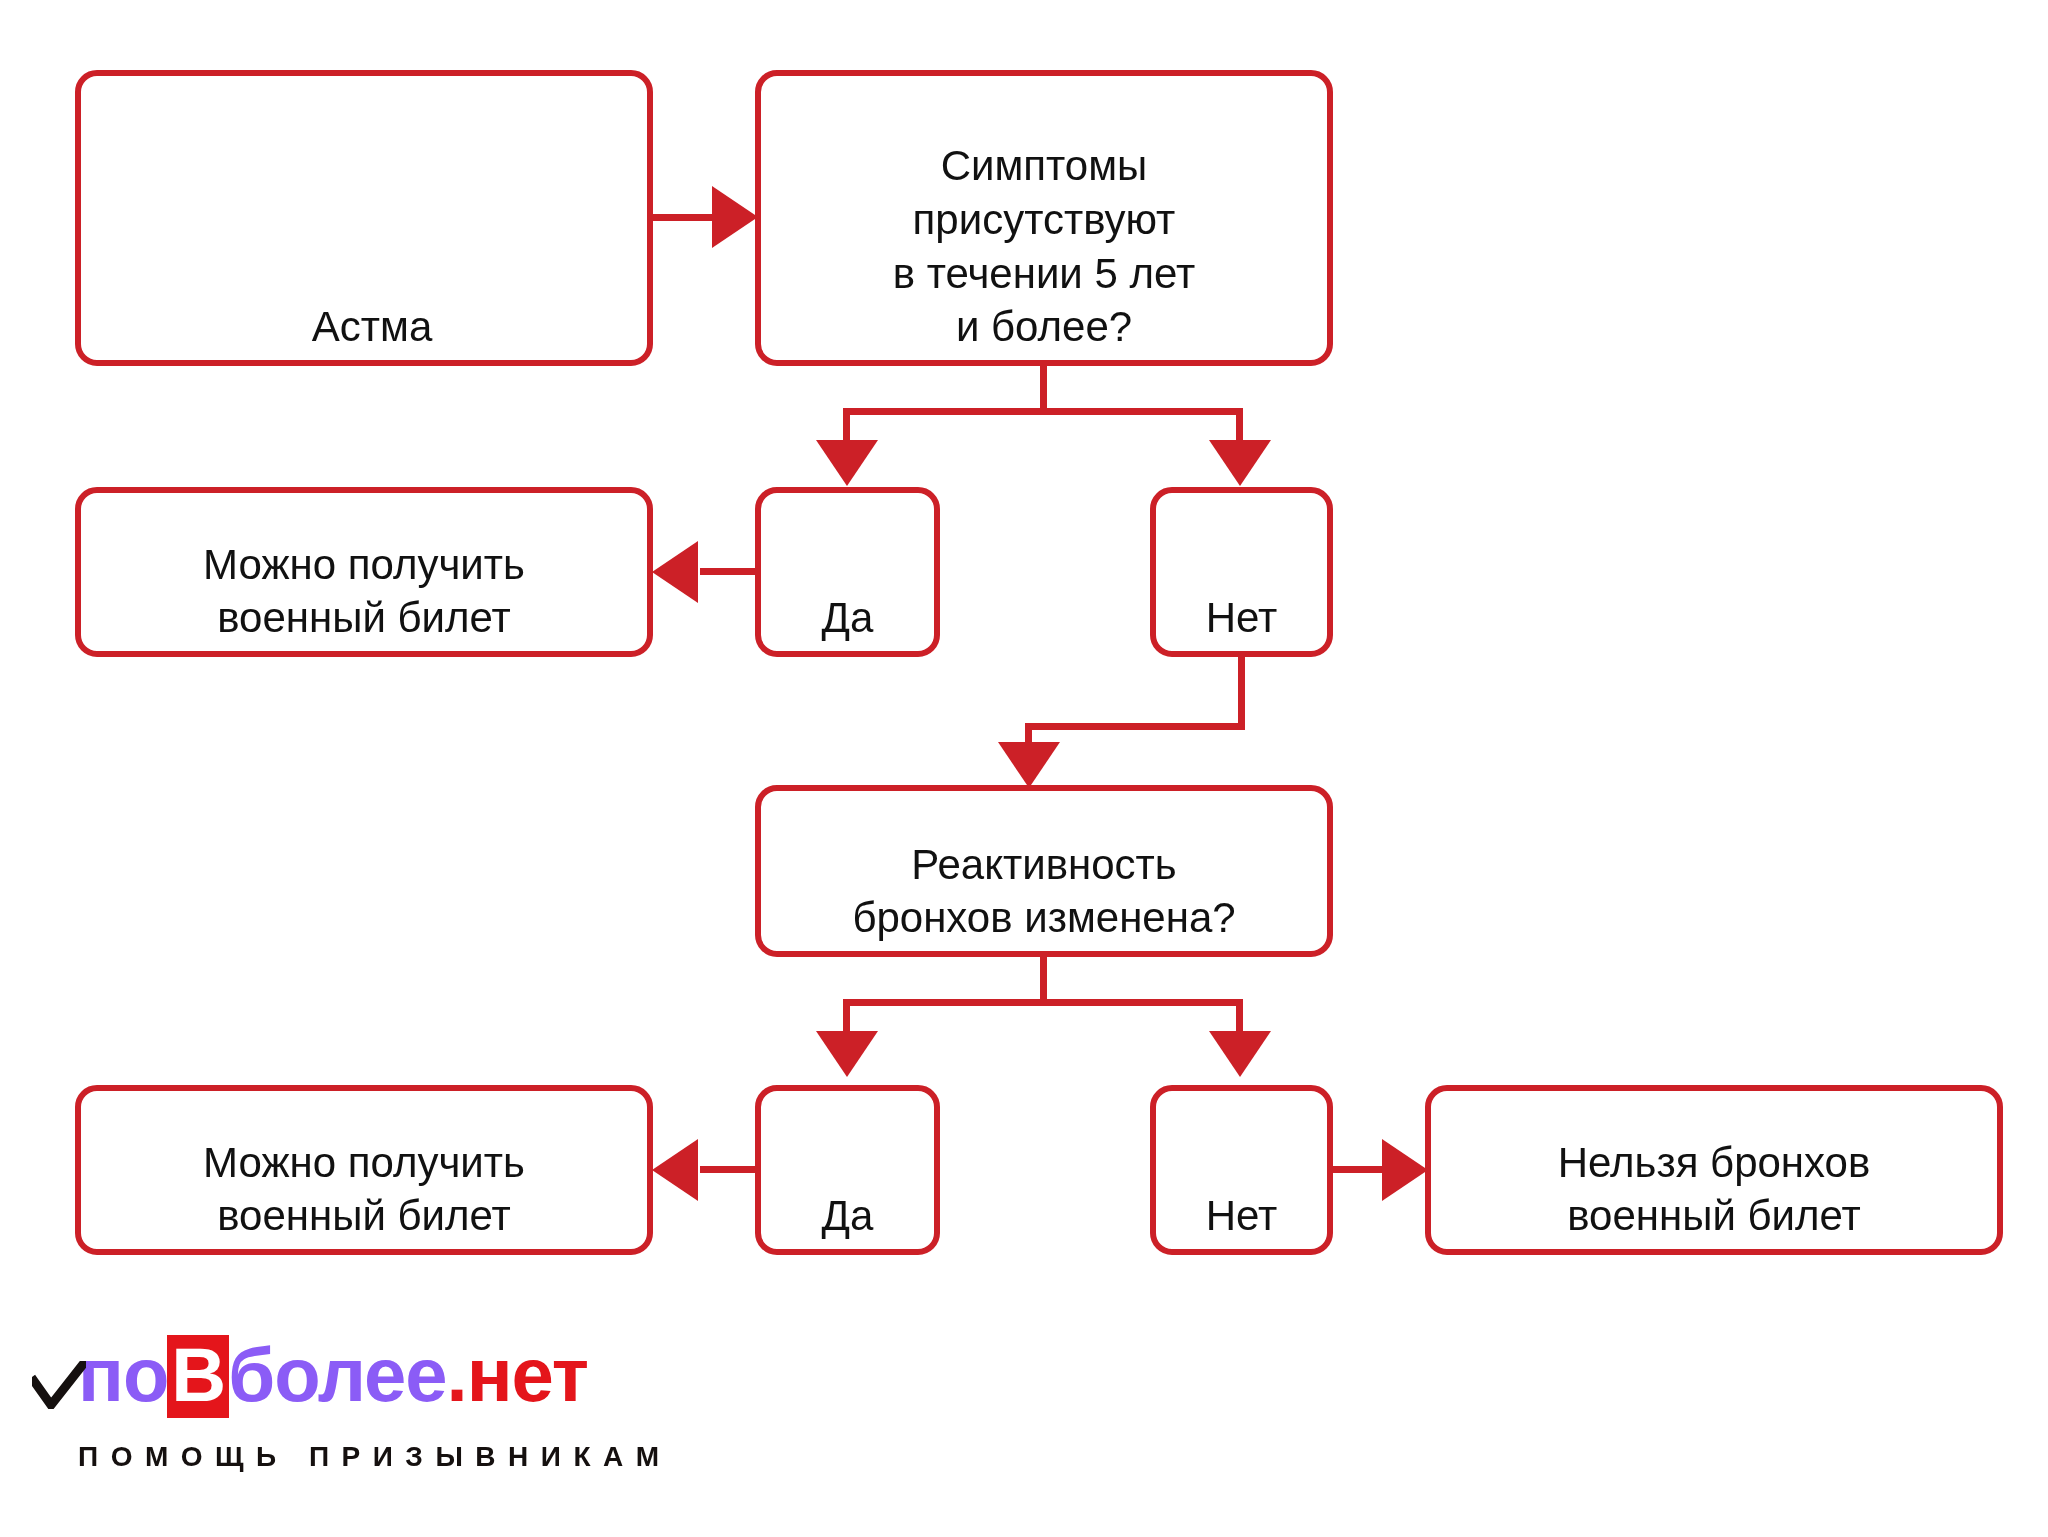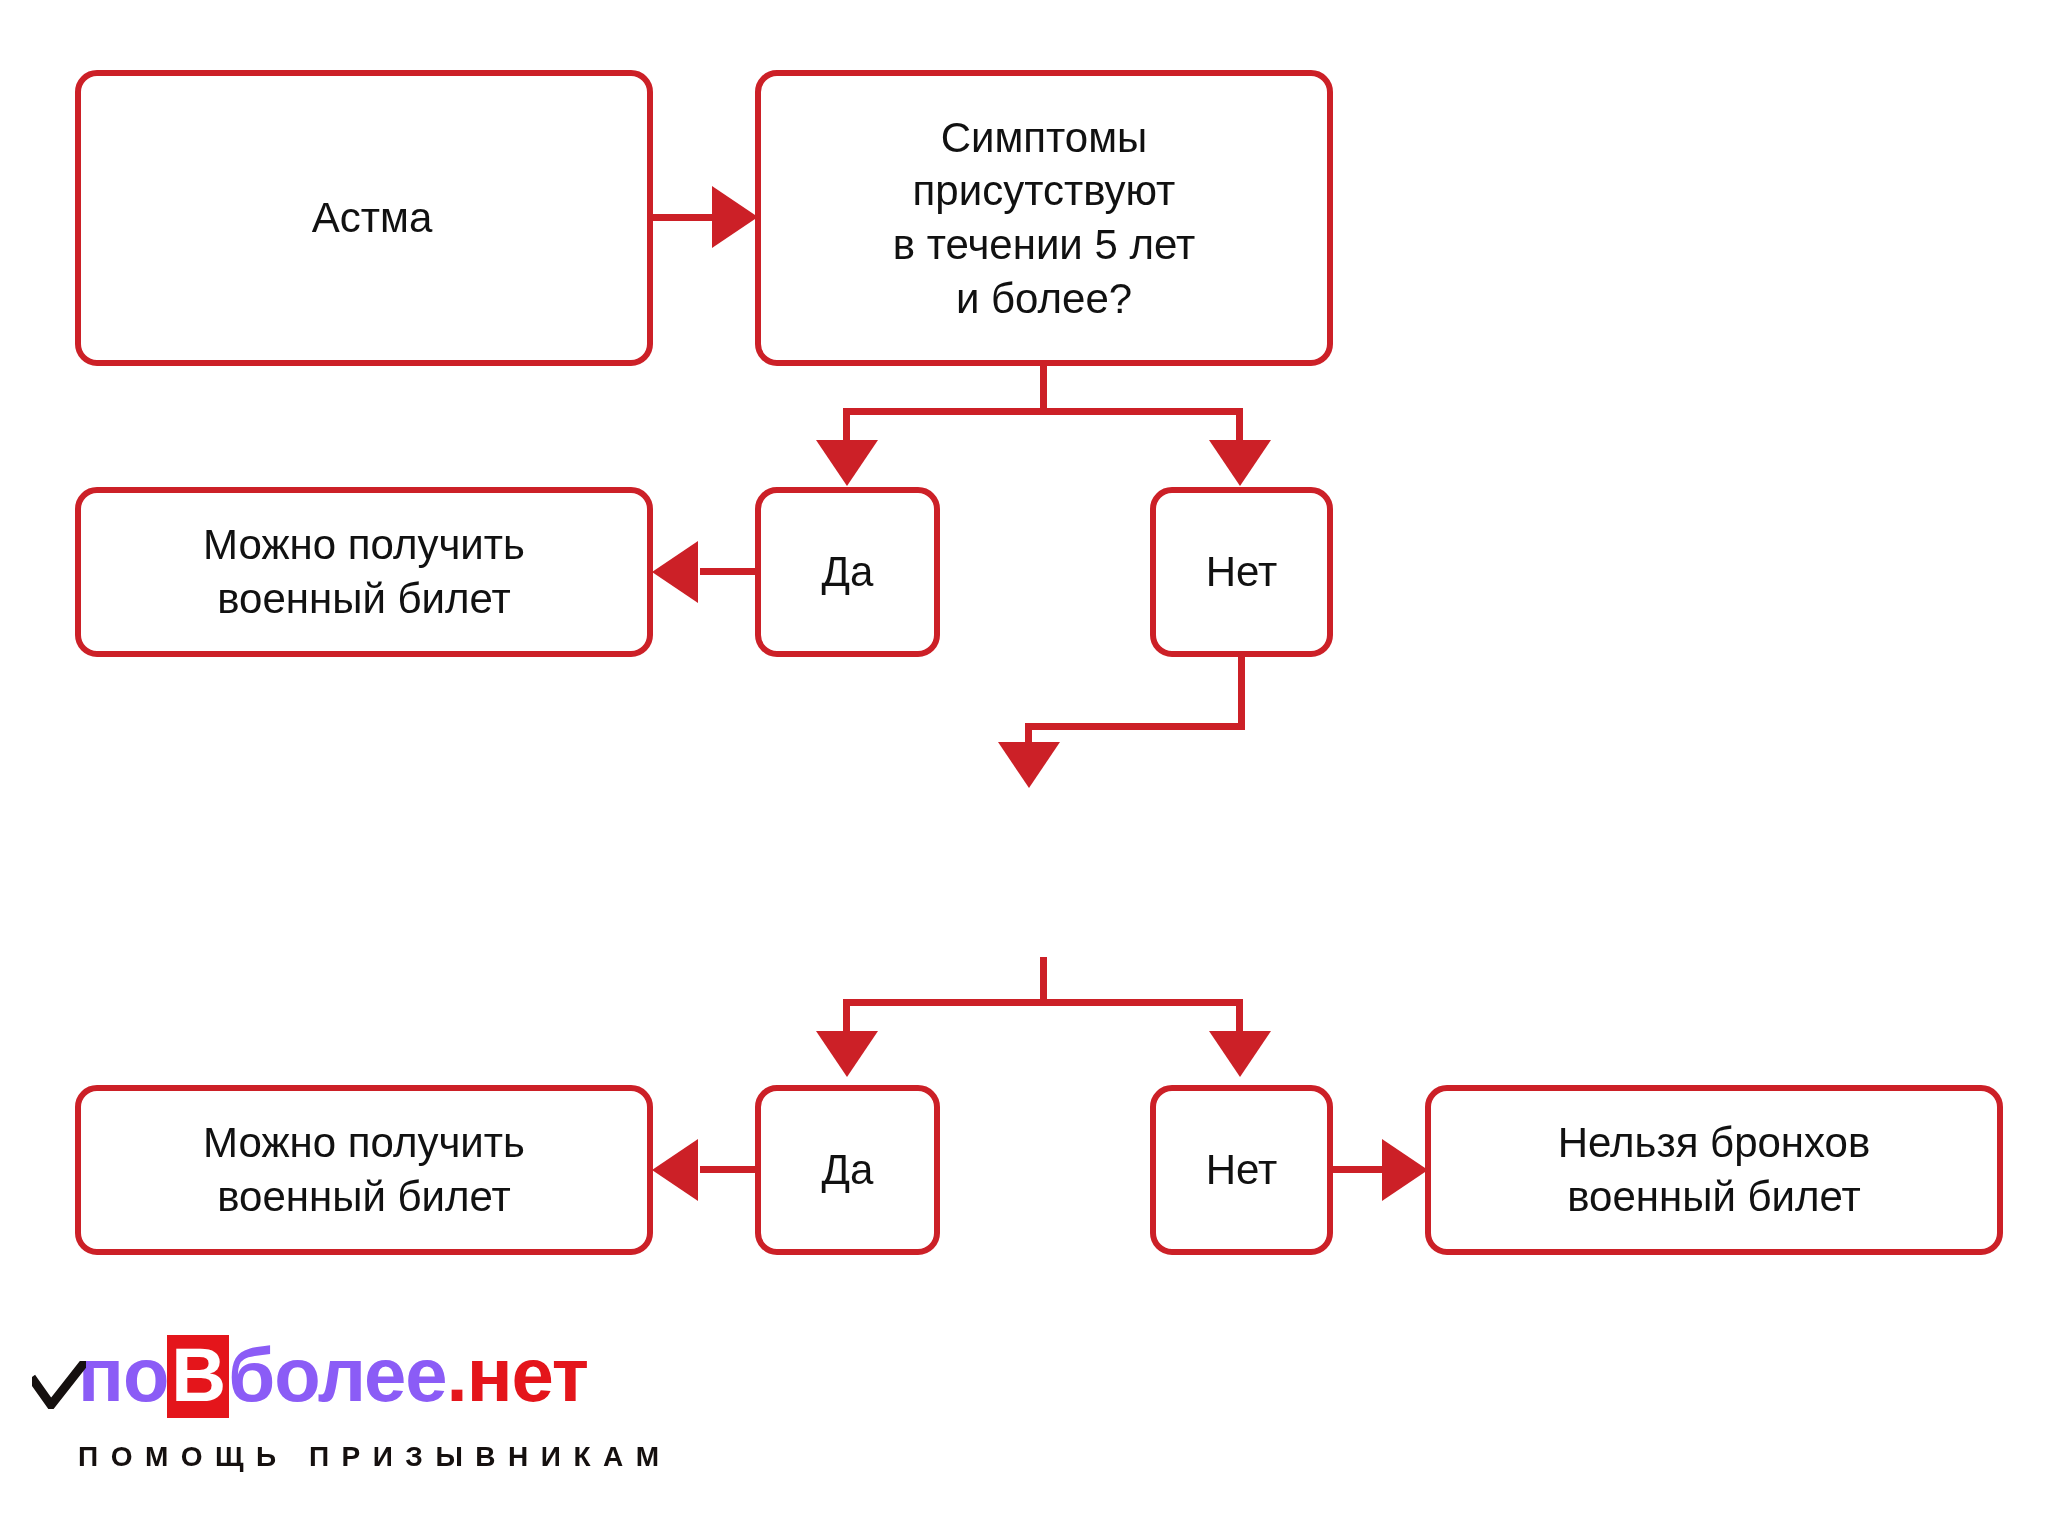--- a/index.html
+++ b/index.html
@@ -17,21 +17,21 @@
     background: #ffffff;
   }
 
   
   .node {
     position: absolute;
     border: 6px solid #cc2027;
     border-radius: 22px;
     background: #ffffff;
     display: flex;
-    align-items: center;
+    align-items: flex-end;
     justify-content: center;
     text-align: center;
     color: #111111;
     line-height: 1.28;
     z-index: 3;
     padding: 6px 14px;
   }
   .node .label { white-space: pre-line; }
 
   .n-astma        { left: 75px;   top: 70px;   width: 578px; height: 296px; font-size: 42px; padding-left: 30px; }
@@ -170,20 +170,24 @@
   </div>
 
   <div class="node n-yes1">
     <span class="label">Да</span>
   </div>
 
   <div class="node n-no1">
     <span class="label">Нет</span>
   </div>
 
+  <div class="node n-react">
+    <span class="label">Реактивность
+бронхов изменена?</span>
+  </div>
 
   <div class="node n-ok2">
     <span class="label">Можно получить
 военный билет</span>
   </div>
 
   <div class="node n-yes2">
     <span class="label">Да</span>
   </div>
 

